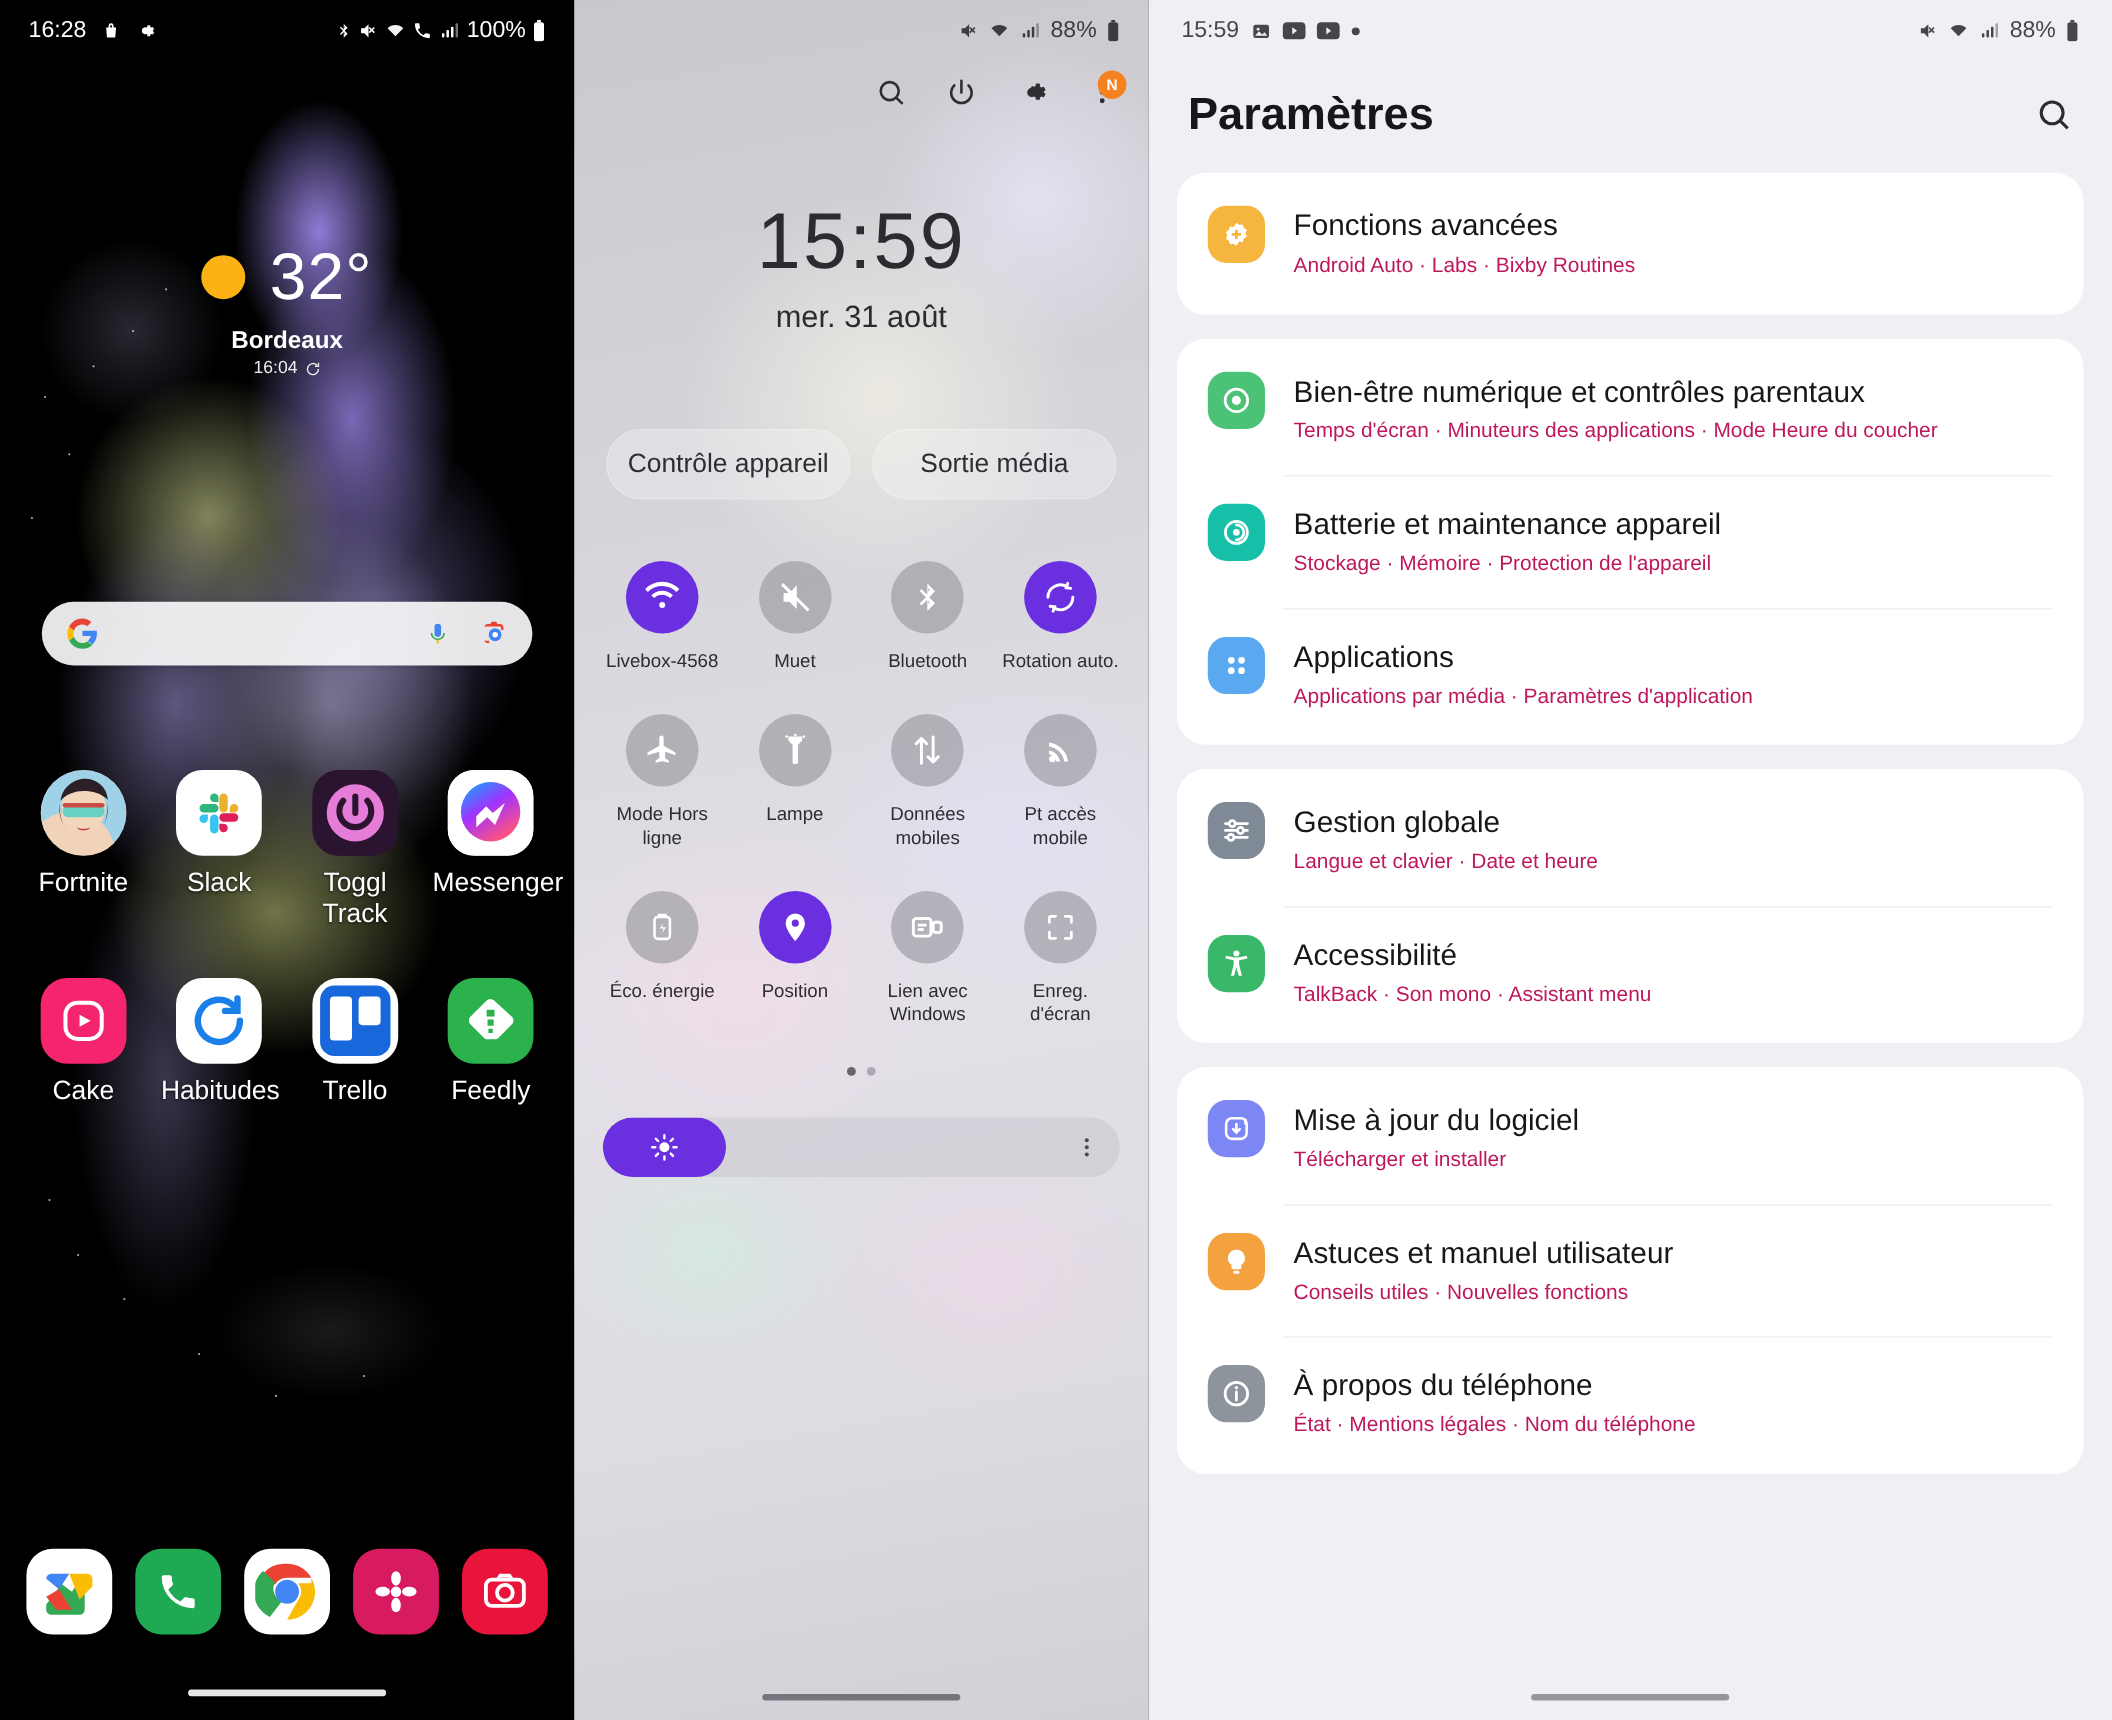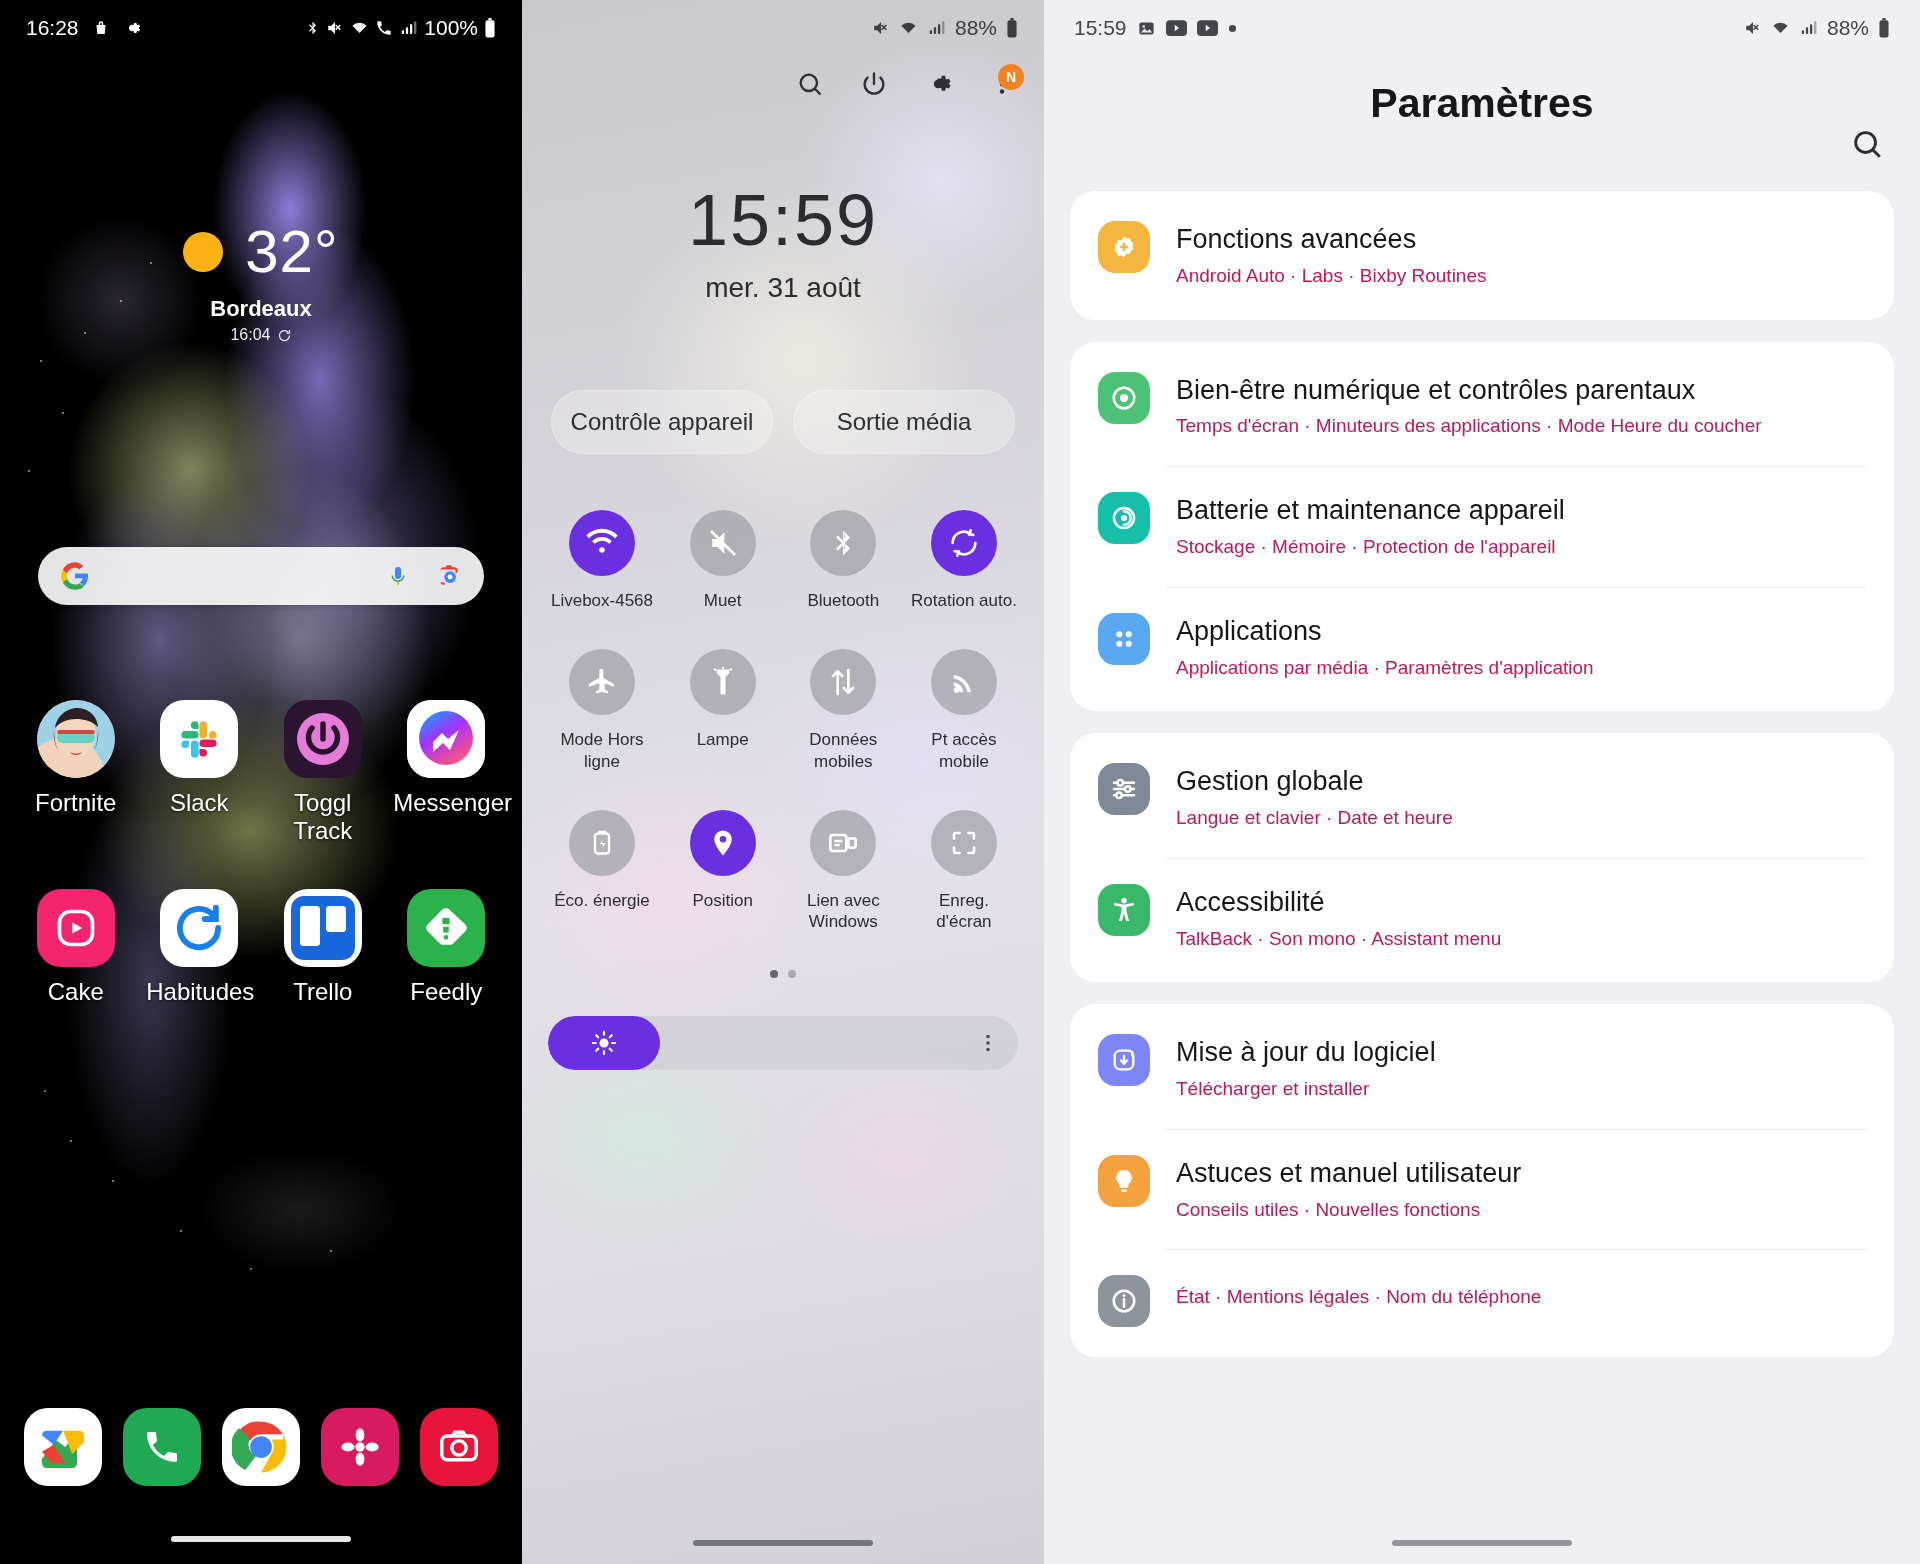--- a/index.html
+++ b/index.html
@@ -156,21 +156,21 @@
   
   .panel-settings {
     position:relative; flex: 1 1 auto; height: 1564px; background: #f0eff4; overflow: hidden;
   }
   .st-status {
     height: 56px; display:flex; align-items:center; padding: 0 30px;
     color:#45454c; font-size: 21px; gap: 10px;
   }
   .st-status .right { margin-left:auto; display:flex; align-items:center; gap:9px; }
   .st-header {
-    display:flex; align-items:center; padding: 24px 36px 30px 36px; flex-direction: column;
+    display:flex; align-items:center; padding: 24px 36px 30px 36px;
   }
   .st-title { font-size: 41px; font-weight: 700; color: #17171a; }
   .st-search { margin-left:auto; color:#2c2c31; }
 
   .st-card {
     background:#fff; border-radius: 26px; margin: 0 26px 22px 26px;
     padding: 4px 0;
   }
   .st-item { display:flex; align-items:flex-start; padding: 26px 28px; position:relative; }
   .st-item + .st-item::before {
@@ -851,20 +851,21 @@
       </div>
       <div class="st-item">
         <div class="st-ico" style="background:#8e949c;">
           <svg width="30" height="30" viewBox="0 0 24 24" fill="none" stroke="#fff" stroke-width="2">
               <circle cx="12" cy="12" r="8.2"></circle>
               <path d="M12 10.6v6" stroke-linecap="round"></path>
               <circle cx="12" cy="7.6" r="1.2" fill="#fff" stroke="none"></circle>
             </svg>
         </div>
         <div class="st-texts">
+          <div class="st-item-title">À propos du téléphone</div>
           <div class="st-item-sub">État  ·  Mentions légales  ·  Nom du téléphone</div>
         </div>
       </div>
     </div>
 
     <div class="st-navpill"></div>
   </div>
 
 </div>
 

